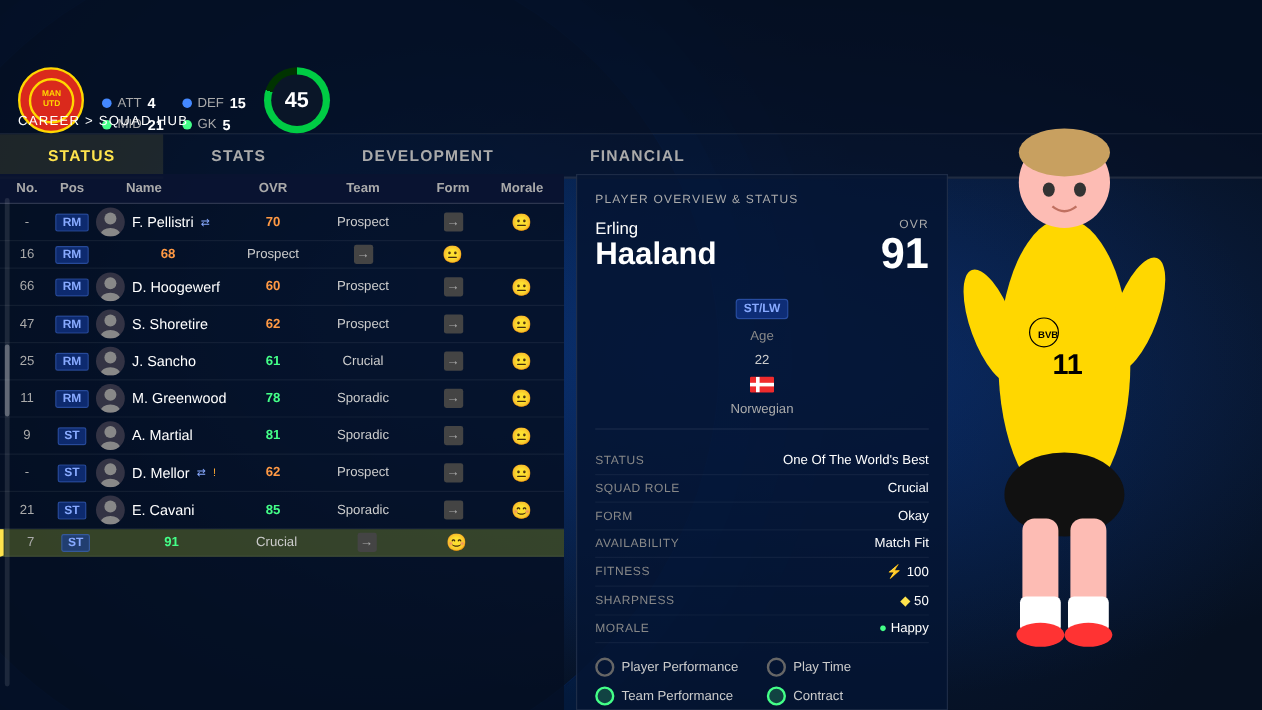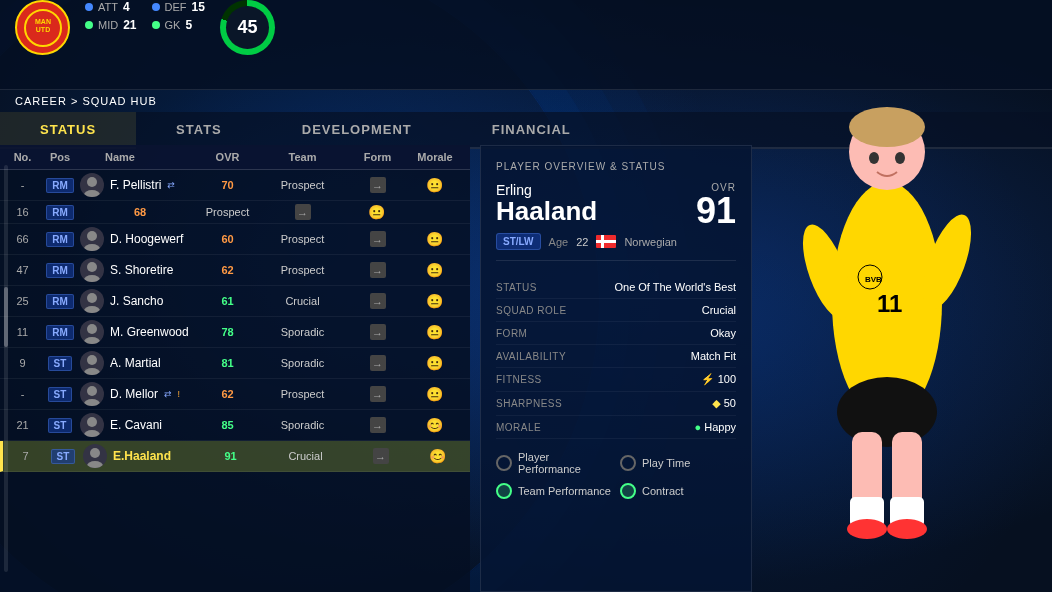--- a/index.html
+++ b/index.html
@@ -38,24 +38,24 @@
       border: 1px solid rgba(0,100,255,0.15);
       box-shadow: 0 0 0 30px rgba(0,100,255,0.05), 0 0 0 60px rgba(0,100,255,0.04), 0 0 0 90px rgba(0,100,255,0.03);
     }
 
     
     .top-bar {
       position: absolute;
       top: 0;
       left: 0;
       right: 0;
-      height: 90px;
+      height: 112px;
       background: rgba(5,15,35,0.85);
       display: flex;
-      align-items: flex-start;
+      align-items: flex-end;
       padding: 0 15px;
       gap: 15px;
       border-bottom: 1px solid rgba(255,255,255,0.1);
     }
     .man-utd-logo {
       width: 55px;
       height: 55px;
       background: #da291c;
       border-radius: 50%;
       display: flex;
@@ -255,40 +255,40 @@
       padding: 1px 5px;
       border-radius: 2px;
       border: 1px solid rgba(100,150,255,0.3);
     }
 
     
     .overview-panel {
       position: absolute;
       top: 0;
       left: 480px;
-      width: 272px;
+      width: 310px;
       bottom: 0;
       background: rgba(5,20,50,0.88);
       padding: 15px;
       border: 1px solid rgba(255,255,255,0.1);
     }
 
     .panel-title {
       font-size: 10px;
       color: #aaa;
       letter-spacing: 1px;
       text-transform: uppercase;
       margin-bottom: 10px;
     }
 
     .player-name-large {
       display: flex;
       justify-content: space-between;
       align-items: flex-start;
-      margin-bottom: 4px;
+      margin-bottom: 20px;
     }
     .player-first-name {
       font-size: 14px;
       color: #fff;
       font-weight: normal;
     }
     .player-last-name {
       font-size: 26px;
       color: #fff;
       font-weight: bold;
@@ -311,20 +311,21 @@
 
     .player-meta {
       display: flex;
       align-items: center;
       gap: 8px;
       font-size: 11px;
       color: #ccc;
       margin-bottom: 15px;
       padding-bottom: 10px;
       border-bottom: 1px solid rgba(255,255,255,0.1);
+      flex-direction: column;
     }
     .position-badge-large {
       background: rgba(20,60,160,0.6);
       color: #88aaff;
       font-size: 10px;
       font-weight: bold;
       padding: 2px 6px;
       border-radius: 3px;
       border: 1px solid rgba(100,150,255,0.3);
     }
@@ -705,29 +706,20 @@
     </div>
     <div class="cell morale-col">
       <span class="smiley smiley-happy">😊</span>
     </div>
   </div>
         <div class="table-row selected">
     <div class="cell no-col">7</div>
     <div class="cell">
             <span class="pos-badge">ST</span>
           </div>
-    <div class="cell name-col">
-      <div class="player-avatar">
-        <svg width="24" height="24" viewBox="0 0 24 24">
-                <circle cx="12" cy="9" r="5" fill="#888"></circle>
-                <ellipse cx="12" cy="22" rx="8" ry="5" fill="#888"></ellipse>
-              </svg>
-      </div>
-      <span style="color:#ffe44d;font-weight:bold;">E.Haaland</span>
-    </div>
     <div class="cell ovr-col" style="color:#44ff88">91</div>
     <div class="cell role-col">Crucial</div>
     <div class="cell form-col">
       <div style="width:16px;height:16px;background:#444;border-radius:2px;display:flex;align-items:center;justify-content:center;font-size:11px;color:#aaa;">→</div>
     </div>
     <div class="cell morale-col">
       <span class="smiley smiley-happy">😊</span>
     </div>
   </div>
       </div>

